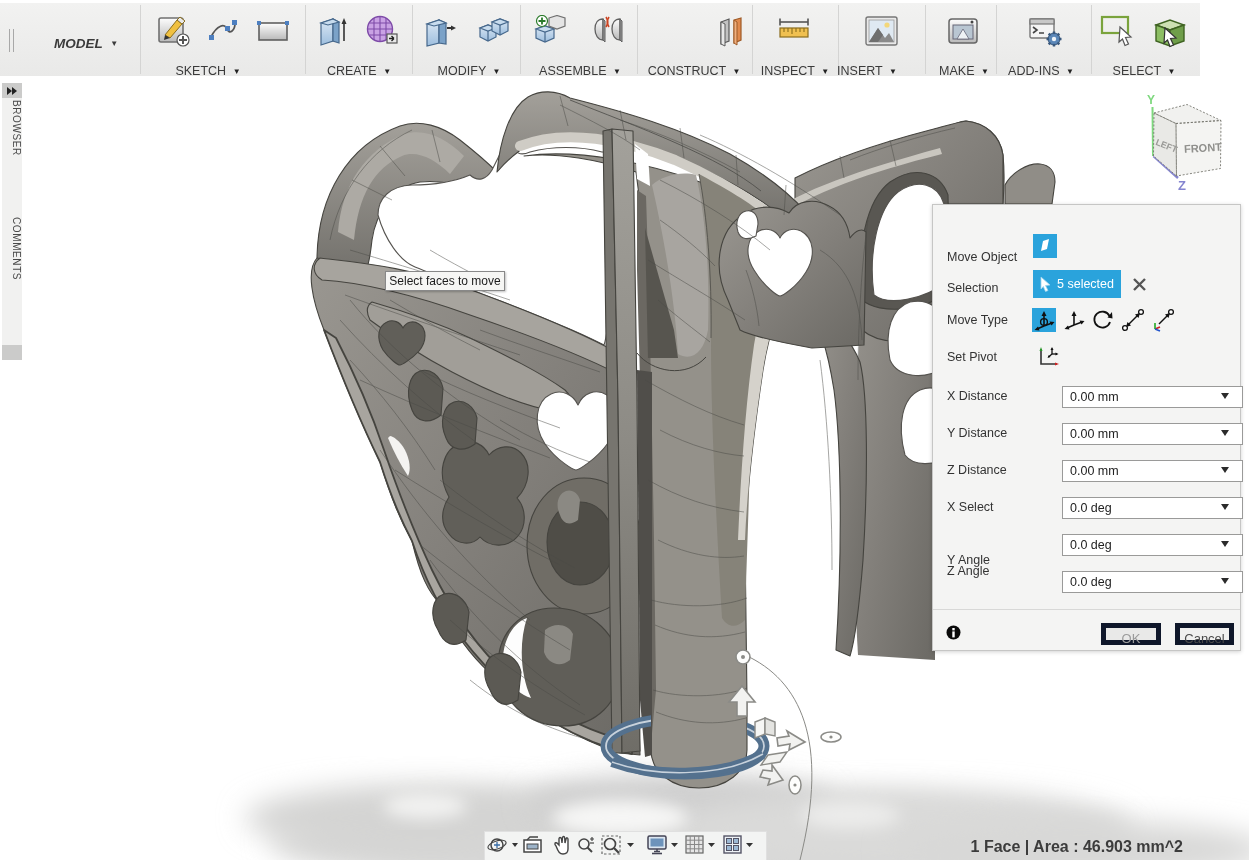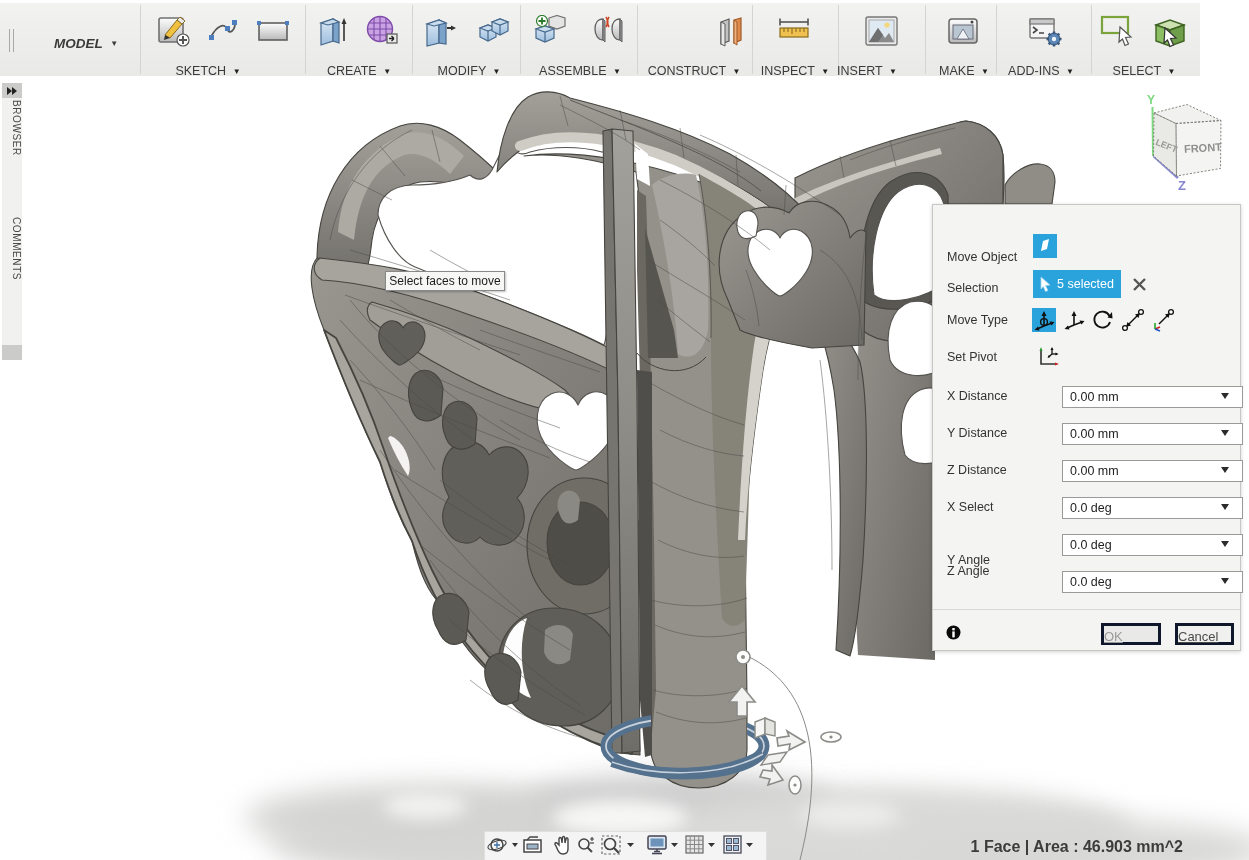--- a/index.html
+++ b/index.html
@@ -24,21 +24,21 @@
     font-size:12px;color:#1c1c1c;line-height:18px;text-align:center;box-shadow:1px 1px 2px rgba(0,0,0,.25);}
   
   #dlg{left:932px;top:204px;width:309px;height:447px;background:#f4f4f3;border:1px solid #c6c6c5;box-sizing:border-box;
        box-shadow:0 1px 4px rgba(0,0,0,.18);font-size:12.5px;color:#333;}
   #dlghead{position:absolute;left:0;top:0;right:0;height:23px;background:#f0f0ef;border-bottom:1px solid #dcdcdb;}
   #dlghead .title{position:absolute;left:26px;top:4px;font-size:12.5px;color:#3c3c3c;letter-spacing:0.3px;}
   .dlabel{position:absolute;left:14px;}
   .dinput{position:absolute;left:105px;width:172px;height:20px;border:1px solid #9a9a99;background:#fff;
           font-size:12.5px;color:#222;line-height:20px;padding-left:7px;margin-left:24px;}
   .dcaret{position:absolute;left:288px;width:0;height:0;border:4.5px solid transparent;border-top:6px solid #2b2b2b;}
-  .dbtn{position:absolute;top:418px;height:22px;border:3px solid #0f172a;line-height:21px;font-size:13px;box-sizing:border-box;text-decoration:underline;}
+  .dbtn{position:absolute;top:418px;height:22px;border:5px solid #0f172a;text-align:center;line-height:21px;font-size:13px;box-sizing:border-box;}
   
   #bbar{left:484px;top:831px;width:283px;height:29px;background:#f3f4f3;border:1px solid #e0e0e0;border-bottom:none;box-sizing:border-box;}
   #status{right:66px;top:838px;font-size:16px;font-weight:bold;color:#3c3c3c;}
 </style>
 </head>
 <body>
 
 <svg class="abs" id="vp" width="1249" height="860" viewBox="0 0 1249 860" style="left:0;top:0">
 <defs>
   <filter id="blur14" x="-40%" y="-40%" width="180%" height="180%">

